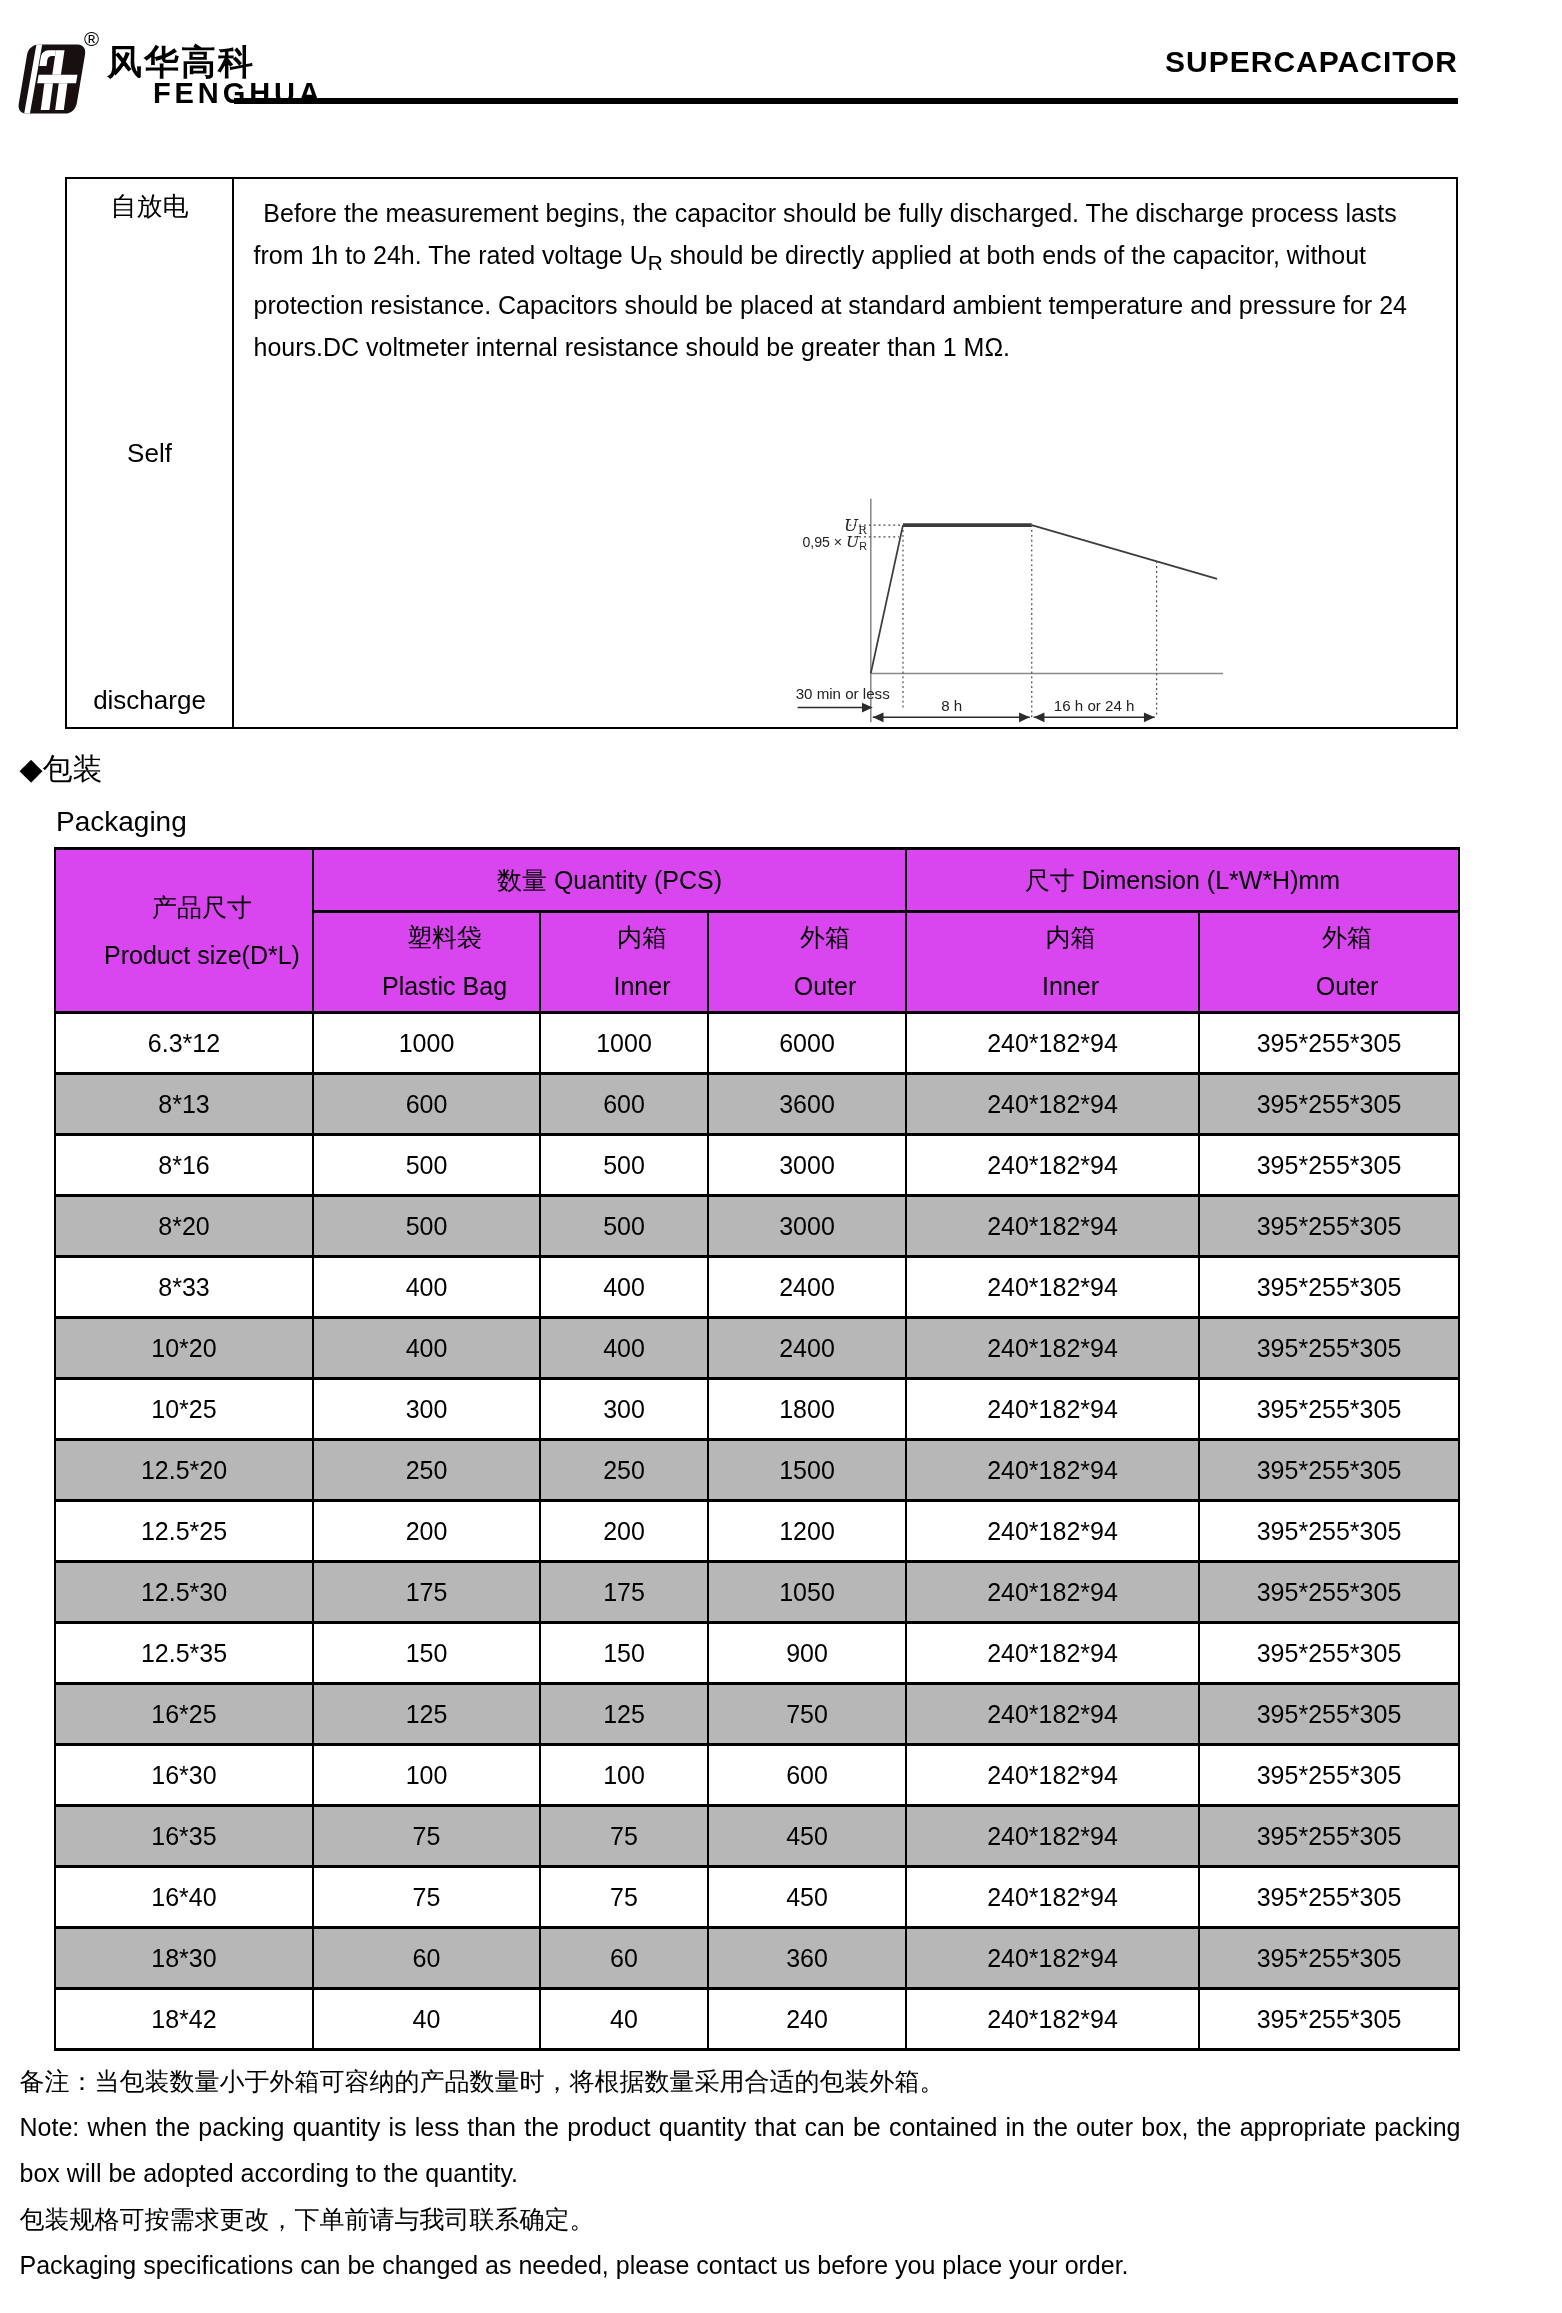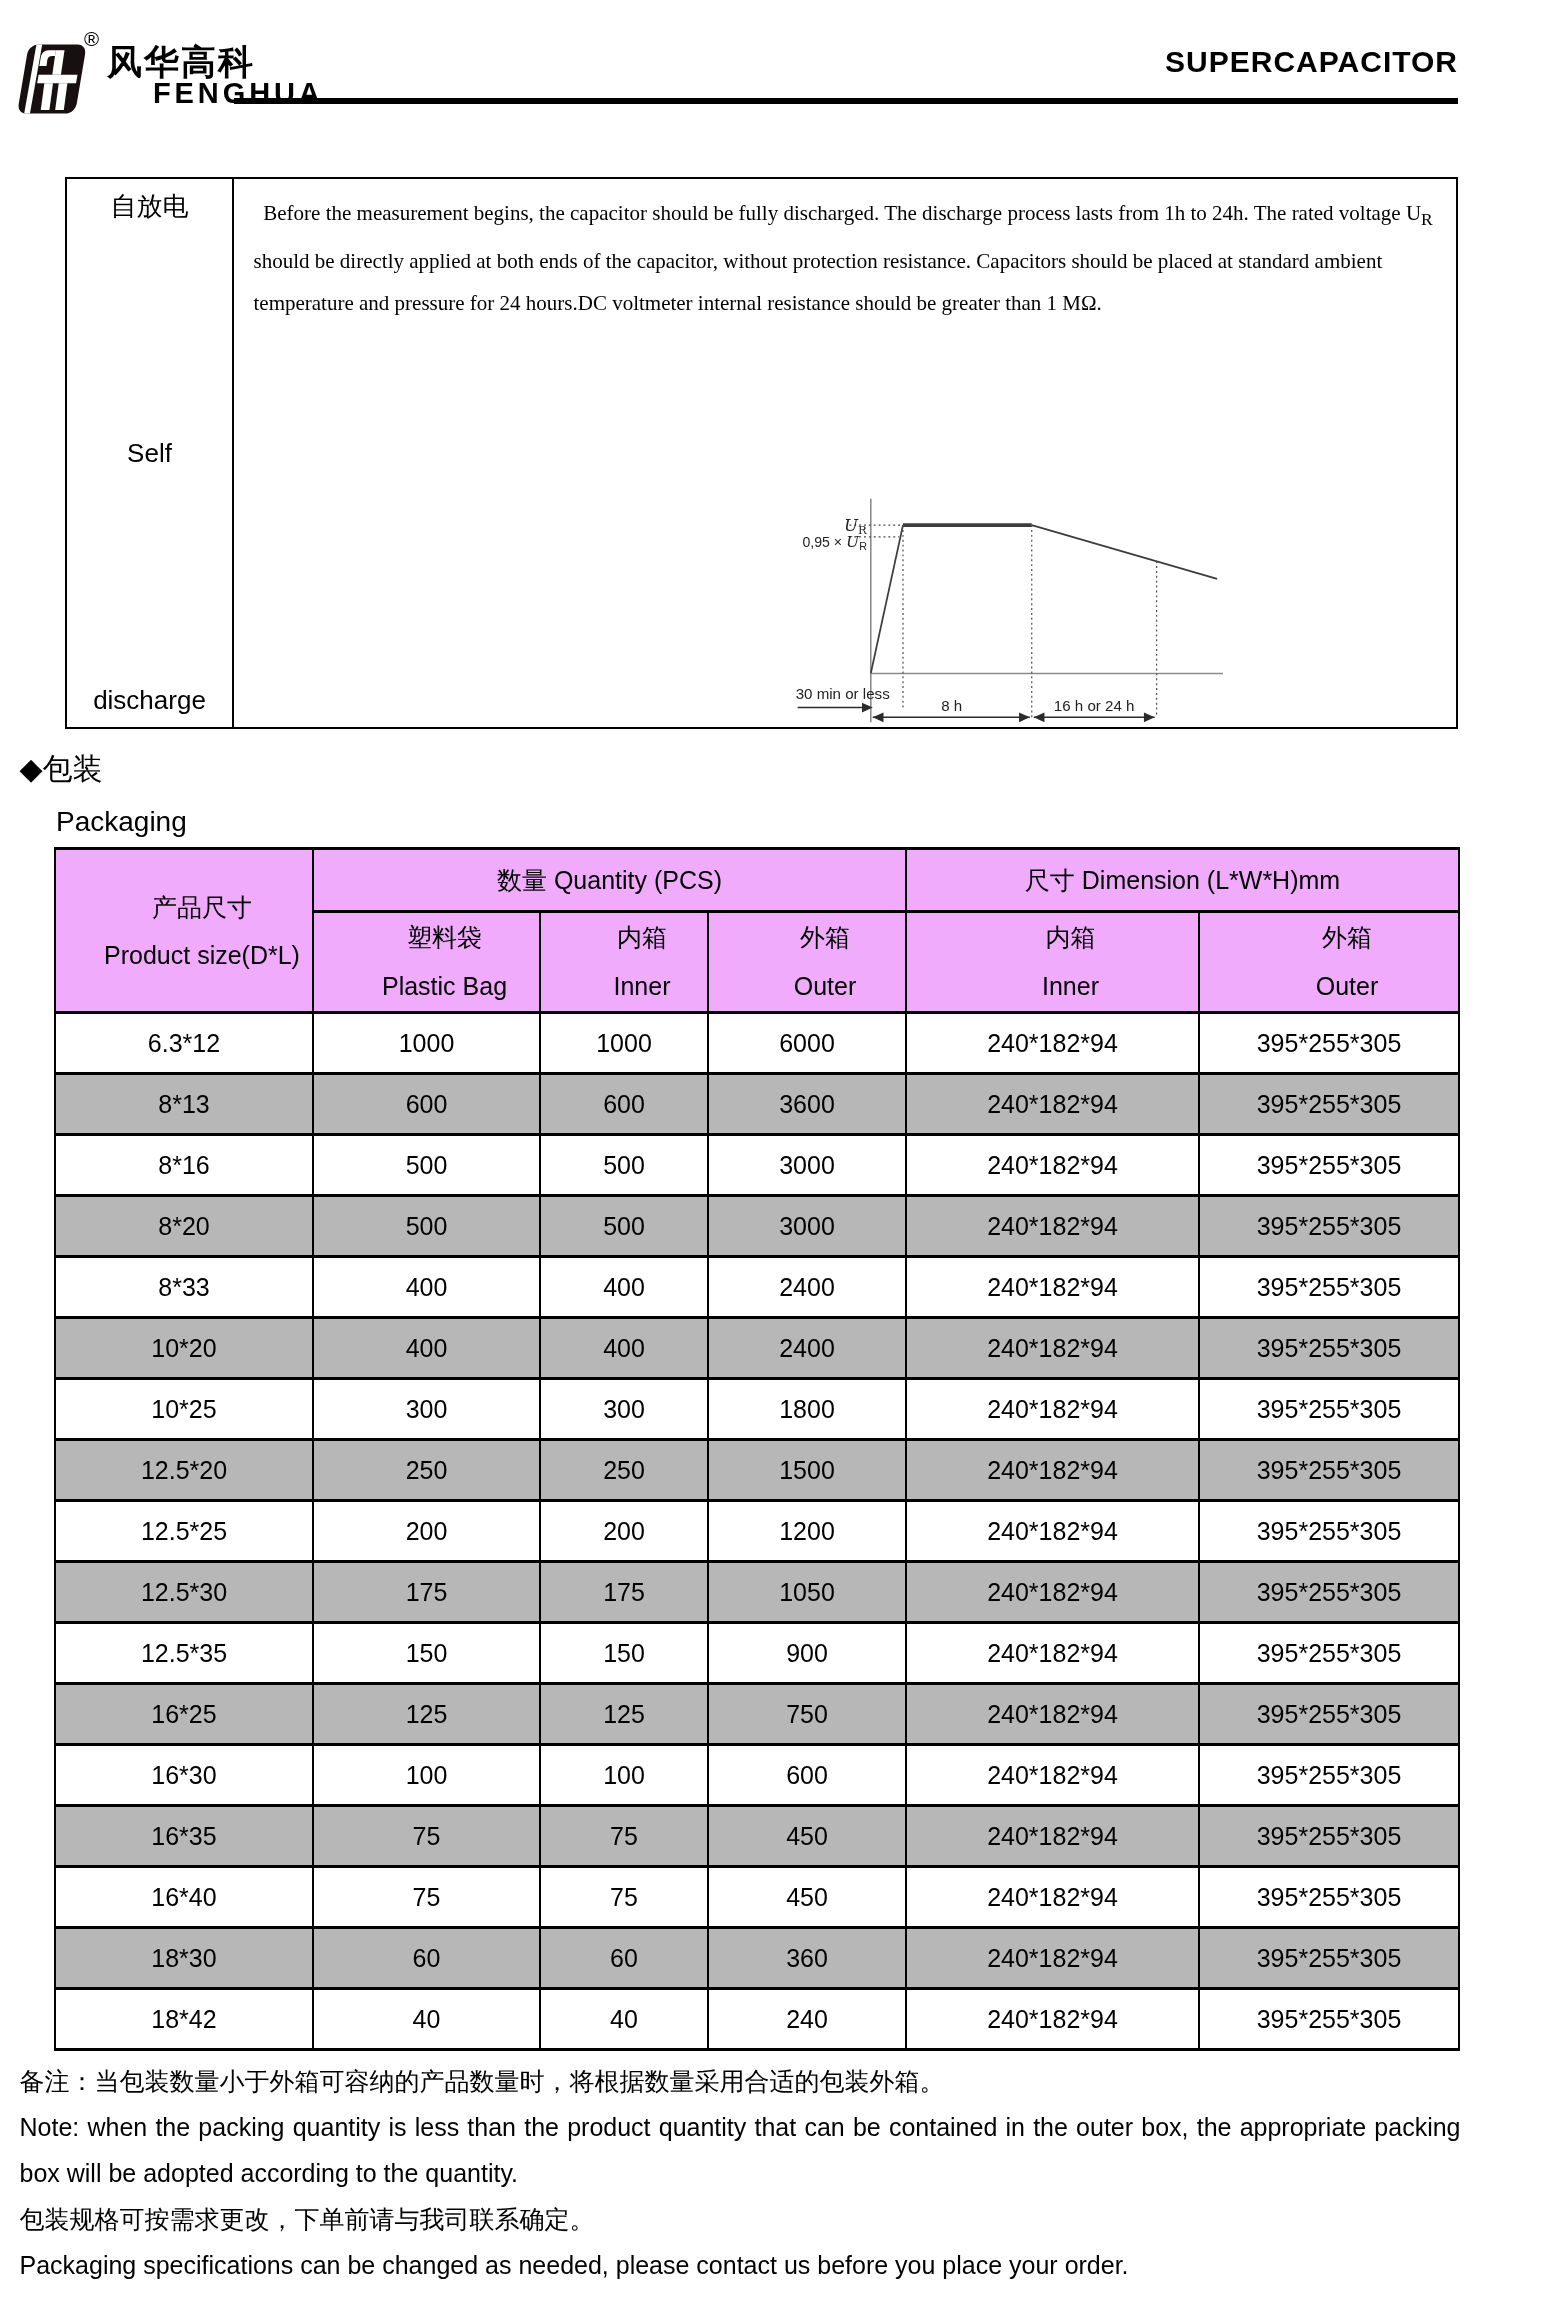--- a/index.html
+++ b/index.html
@@ -22,39 +22,39 @@
     position:absolute; left:65px; top:177px; width:1393px; height:552px;
     border:2.9px solid #000; box-sizing:border-box; display:flex;
   }
   .sd-label {
     width:167px; box-sizing:border-box; border-right:2.9px solid #000;
     display:flex; flex-direction:column; justify-content:space-between; align-items:center;
     text-align:center; font-size:26px; line-height:54px;
   }
   .sd-content { flex:1; padding:8.8px 17.6px 0 19.5px; position:relative; }
   .sd-cn { margin:0; font-size:25px; line-height:39px; text-align:justify; text-indent:26px; }
-  .sd-en { margin:3.9px 0 0 0; font-size:21px; line-height:42px; text-indent:9.8px;font-family:Liberation Serif, serif; }
+  .sd-en { margin:3.9px 0 0 0; font-size:25px; line-height:42px; text-indent:9.8px; }
   .sd-diagram { position:absolute; left:542px; top:312px; }
   .sd-diagram text { font-family:"Liberation Sans","DejaVu Sans",sans-serif; fill:#222; }
   .sd-diagram .ur-lab { font-family:"DejaVu Serif",serif; }
 
   
   .pkg-title-cn { position:absolute; left:19.5px; top:749px; font-size:30px; }
   .pkg-title-en { position:absolute; left:56px; top:806px; font-size:28px; }
 
   .pkg-table {
     position:absolute; left:54px; top:847px; width:1404px;
     border-collapse:collapse; table-layout:fixed;
   }
   .pkg-table th, .pkg-table td {
     border:2.9px solid #000; border-top-width:3.9px; border-bottom-width:3.9px;
     text-align:center; vertical-align:middle; font-weight:normal;
     font-size:25px; padding:0; overflow:hidden;
   }
-  .pkg-table thead th { background:#f0abfc; }
+  .pkg-table thead th { background:#d946ef; }
   .pkg-table .hdr-row1 th { height:60px; }
   .pkg-table .hdr-row2 th { height:92px; }
   .pkg-table th .two-line { line-height:49px;padding-left:36px; }
   .pkg-table th.product-hdr .two-line { line-height:48px; }
   .pkg-table tbody td { height:58px; }
   .pkg-table tbody tr:nth-of-type(even) { background:#b7b7b7; }
 
   
   .notes { position:absolute; left:19.5px; top:2058px; width:1441px; font-size:25px; line-height:46px; }
   .notes p { margin:0; }

